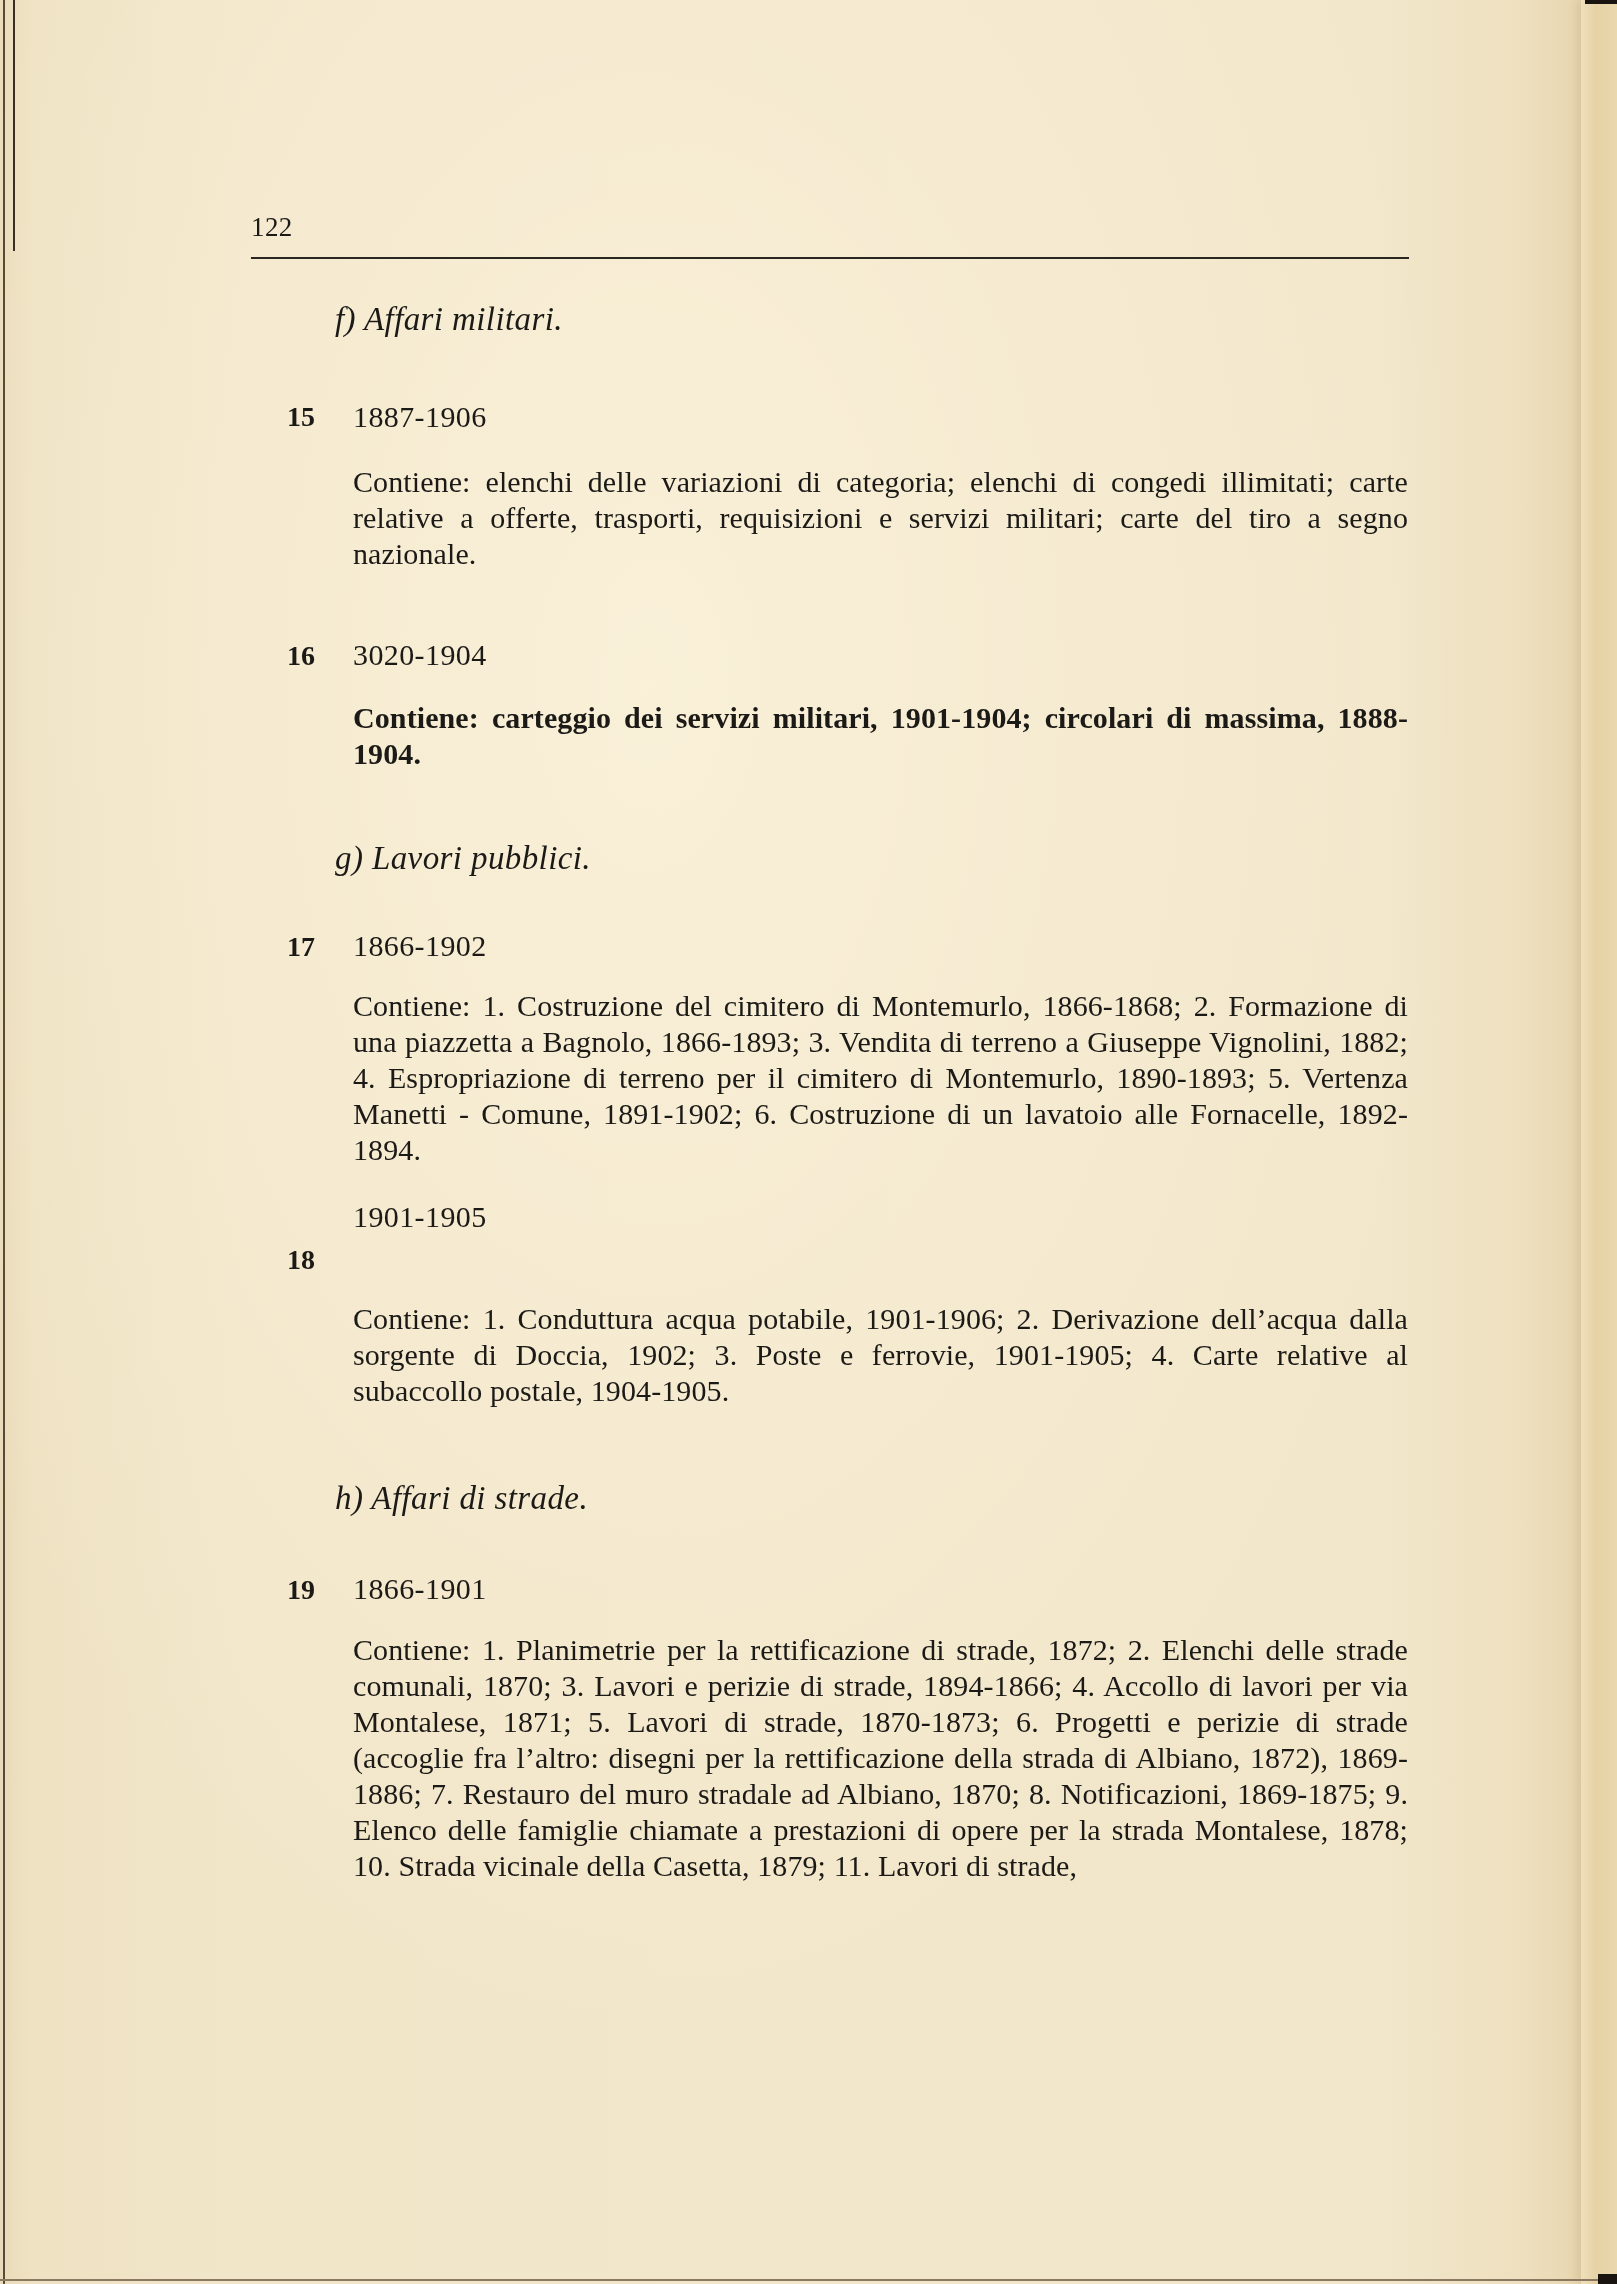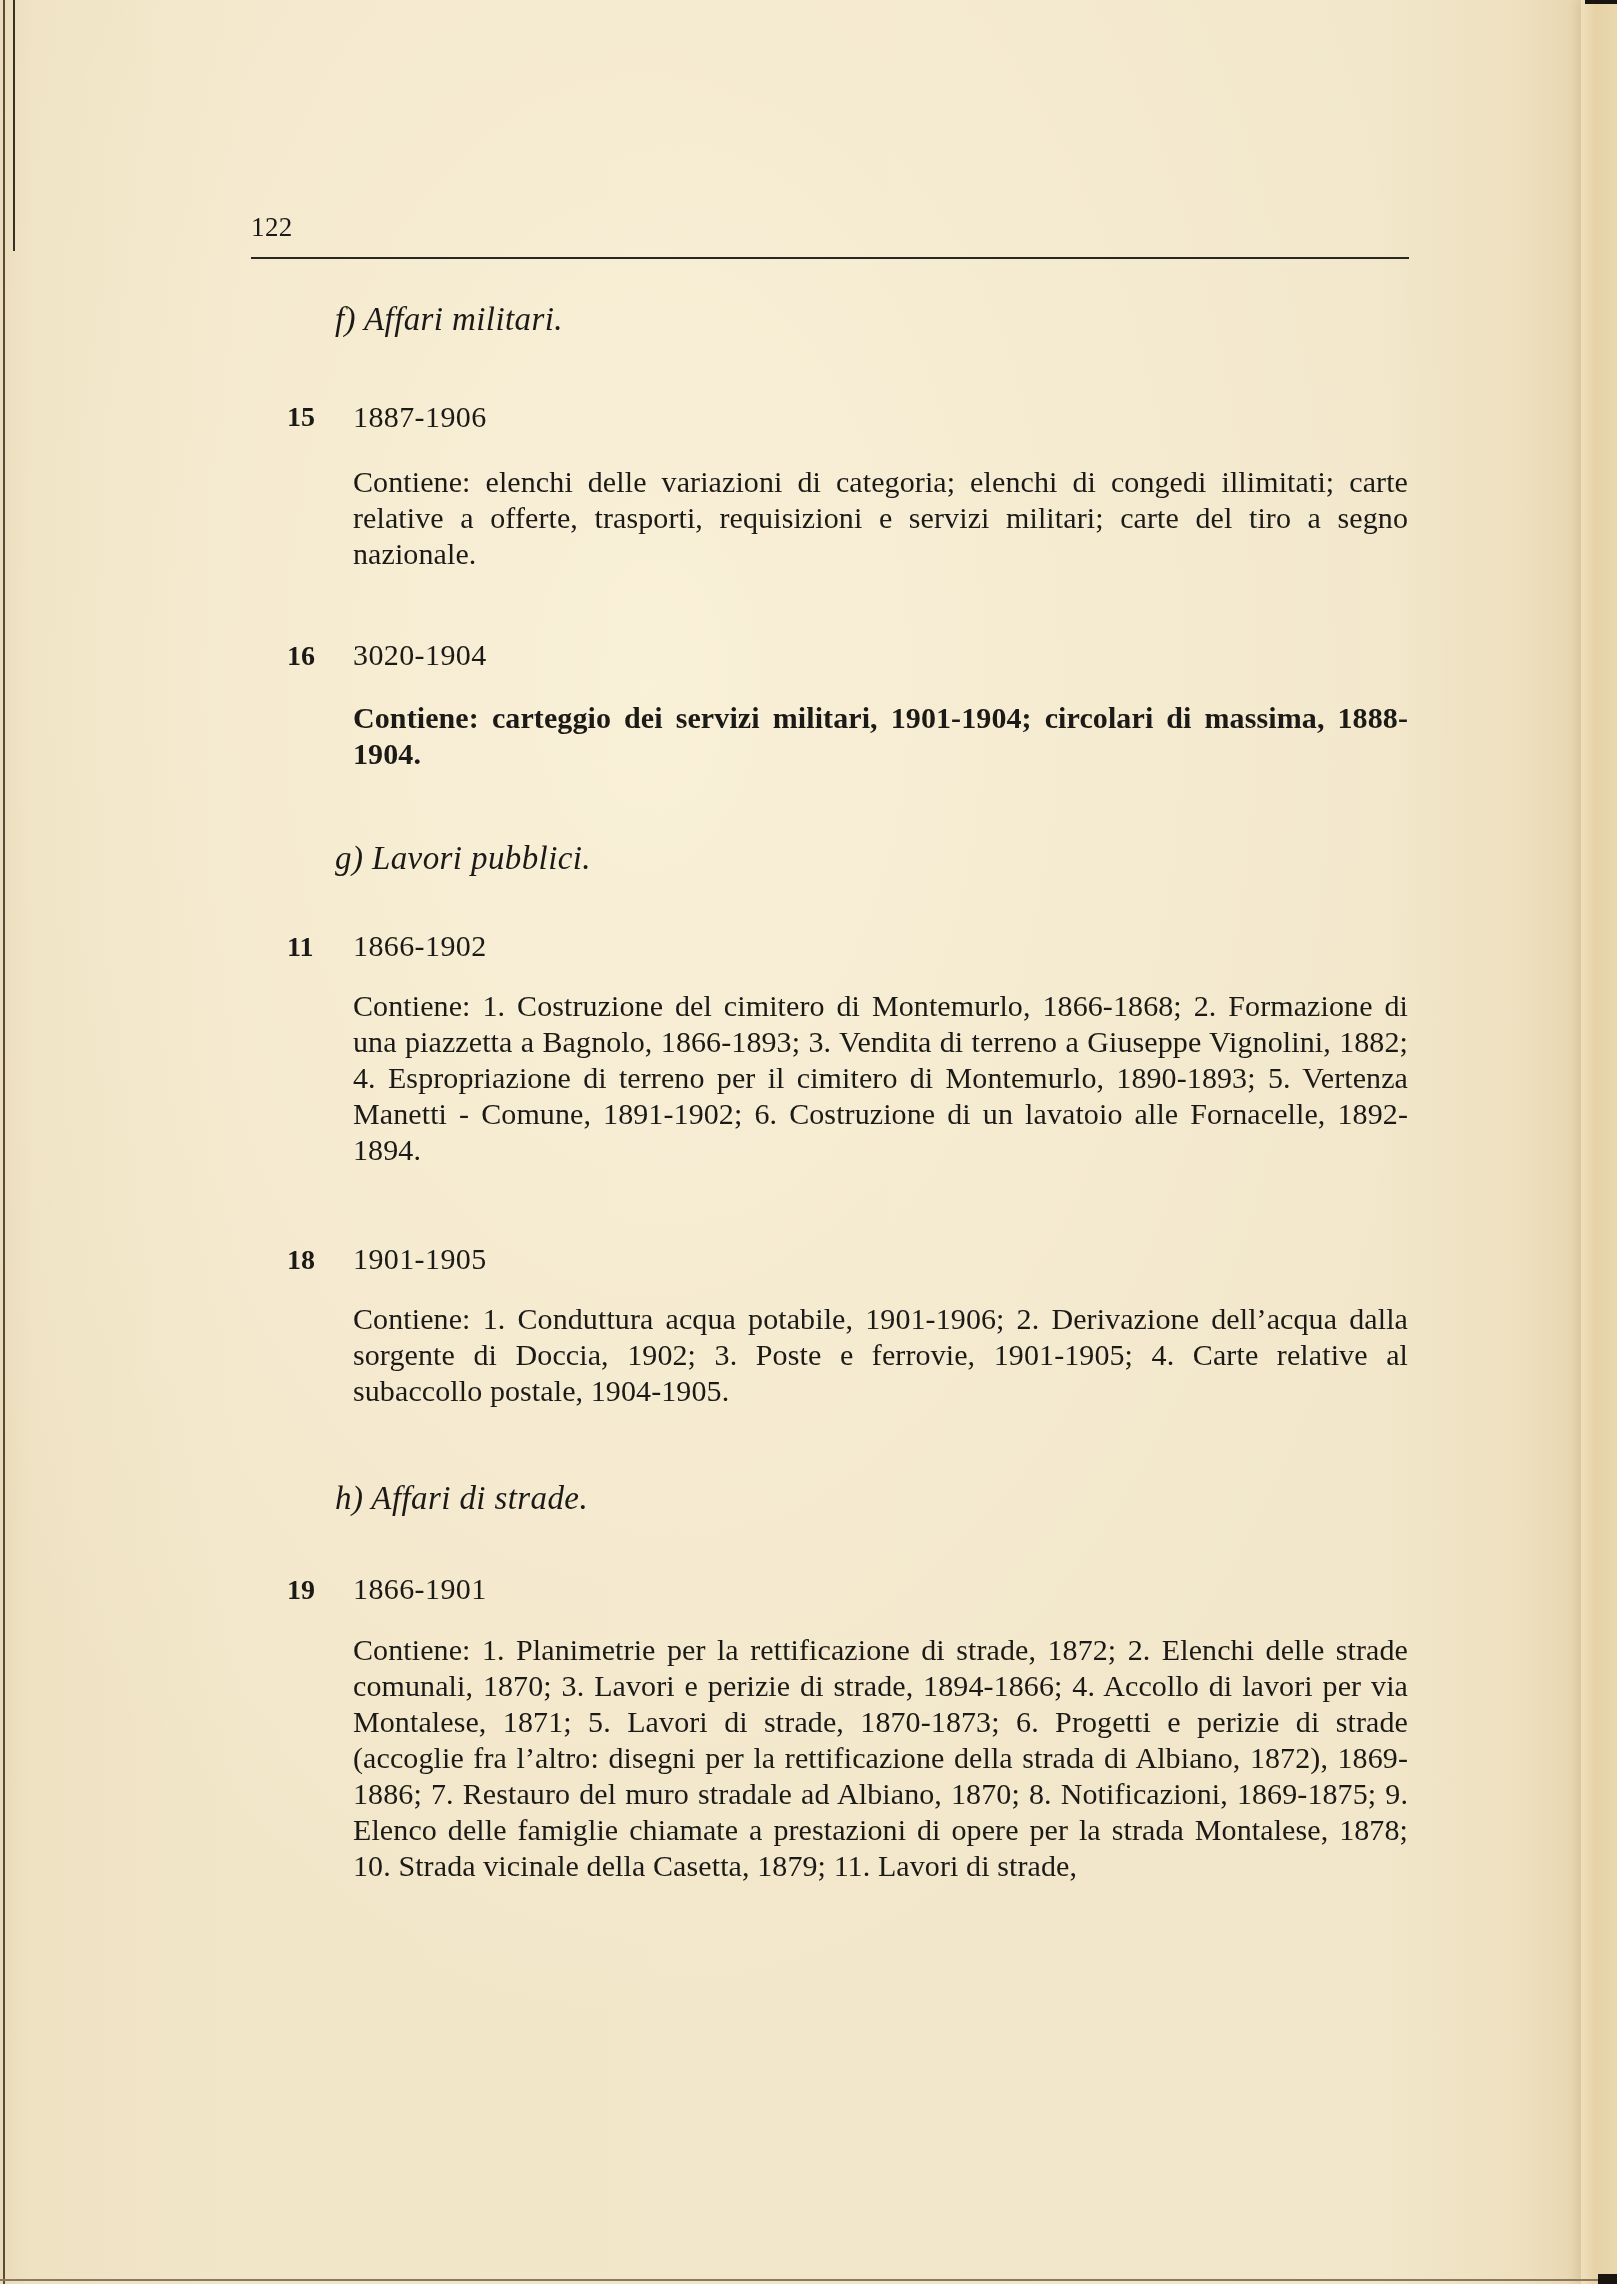--- a/index.html
+++ b/index.html
@@ -61,26 +61,26 @@
 <div class="entry-number" style="top:401px;">15</div>
 <div class="entry-date" style="top:400px;">1887-1906</div>
 <div class="entry-desc" style="top:464px;">Contiene: elenchi delle variazioni di categoria; elenchi di congedi illimita­ti; carte relative a offerte, trasporti, requisizioni e servizi militari; carte del tiro a segno nazionale.</div>
 
 <div class="entry-number" style="top:640px;">16</div>
 <div class="entry-date" style="top:638px;">3020-1904</div>
 <div class="entry-desc" style="top:700px;font-weight:bold;">Contiene: carteggio dei servizi militari, 1901-1904; circolari di massima, 1888-1904.</div>
 
 <div class="section-heading" style="top:840px;">g) Lavori pubblici.</div>
 
-<div class="entry-number" style="top:931px;">11</div>
+<div class="entry-number" style="top:931px;">17</div>
 <div class="entry-date" style="top:929px;">1866-1902</div>
 <div class="entry-desc" style="top:988px;">Contiene: 1. Costruzione del cimitero di Montemurlo, 1866-1868; 2. Formazione di una piazzetta a Bagnolo, 1866-1893; 3. Vendita di ter­reno a Giuseppe Vignolini, 1882; 4. Espropriazione di terreno per il cimitero di Montemurlo, 1890-1893; 5. Vertenza Manetti - Comune, 1891-1902; 6. Costruzione di un lavatoio alle Fornacelle, 1892-1894.</div>
 
 <div class="entry-number" style="top:1244px;">18</div>
-<div class="entry-date" style="top:1242px;">1901-1905</div>
+<div class="entry-date" style="top:1200px;">1901-1905</div>
 <div class="entry-desc" style="top:1301px;">Contiene: 1. Conduttura acqua potabile, 1901-1906; 2. Derivazione dell’acqua dalla sorgente di Doccia, 1902; 3. Poste e ferrovie, 1901-­1905; 4. Carte relative al subaccollo postale, 1904-1905.</div>
 
 <div class="section-heading" style="top:1480px;">h) Affari di strade.</div>
 
 <div class="entry-number" style="top:1574px;">19</div>
 <div class="entry-date" style="top:1572px;">1866-1901</div>
 <div class="entry-desc" style="top:1632px;">Contiene: 1. Planimetrie per la rettificazione di strade, 1872; 2. Elenchi delle strade comunali, 1870; 3. Lavori e perizie di strade, 1894-1866; 4. Accollo di lavori per via Montalese, 1871; 5. Lavori di strade, 1870-­1873; 6. Progetti e perizie di strade (accoglie fra l’altro: disegni per la rettificazione della strada di Albiano, 1872), 1869-1886; 7. Restauro del muro stradale ad Albiano, 1870; 8. Notificazioni, 1869-1875; 9. Elenco delle famiglie chiamate a prestazioni di opere per la strada Montalese, 1878; 10. Strada vicinale della Casetta, 1879; 11. Lavori di strade,</div>
 
 
 </body></html>

